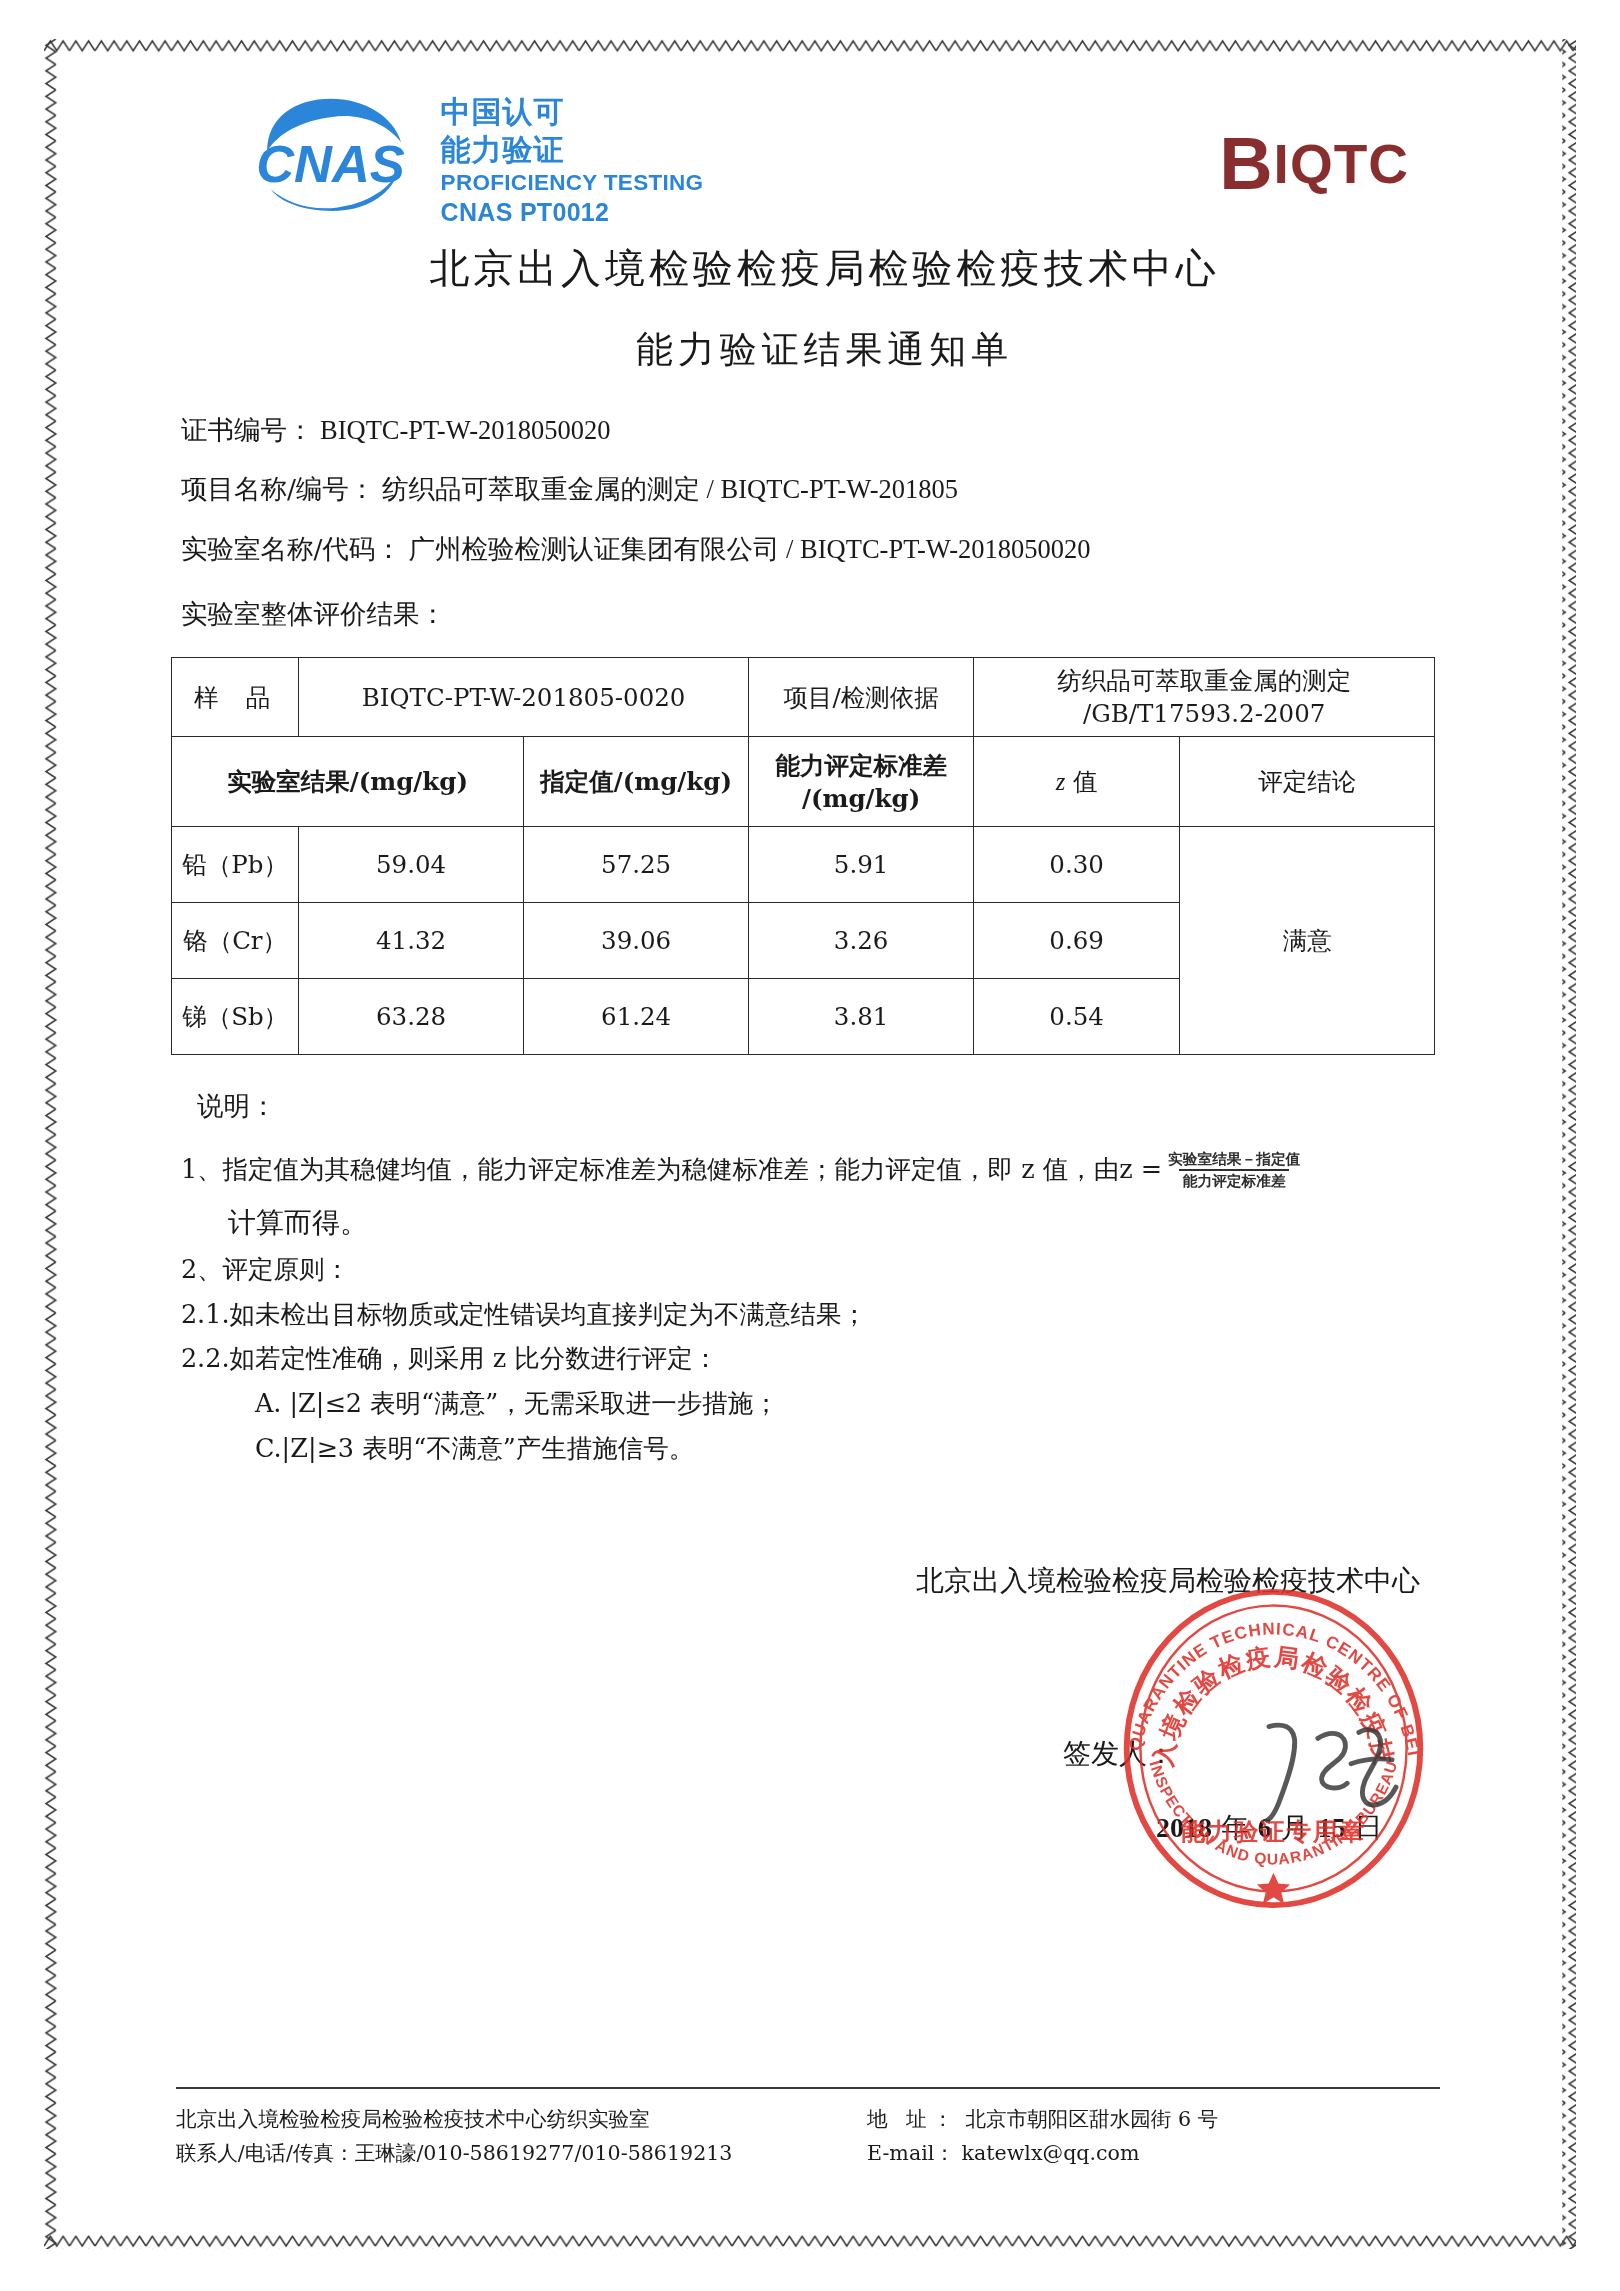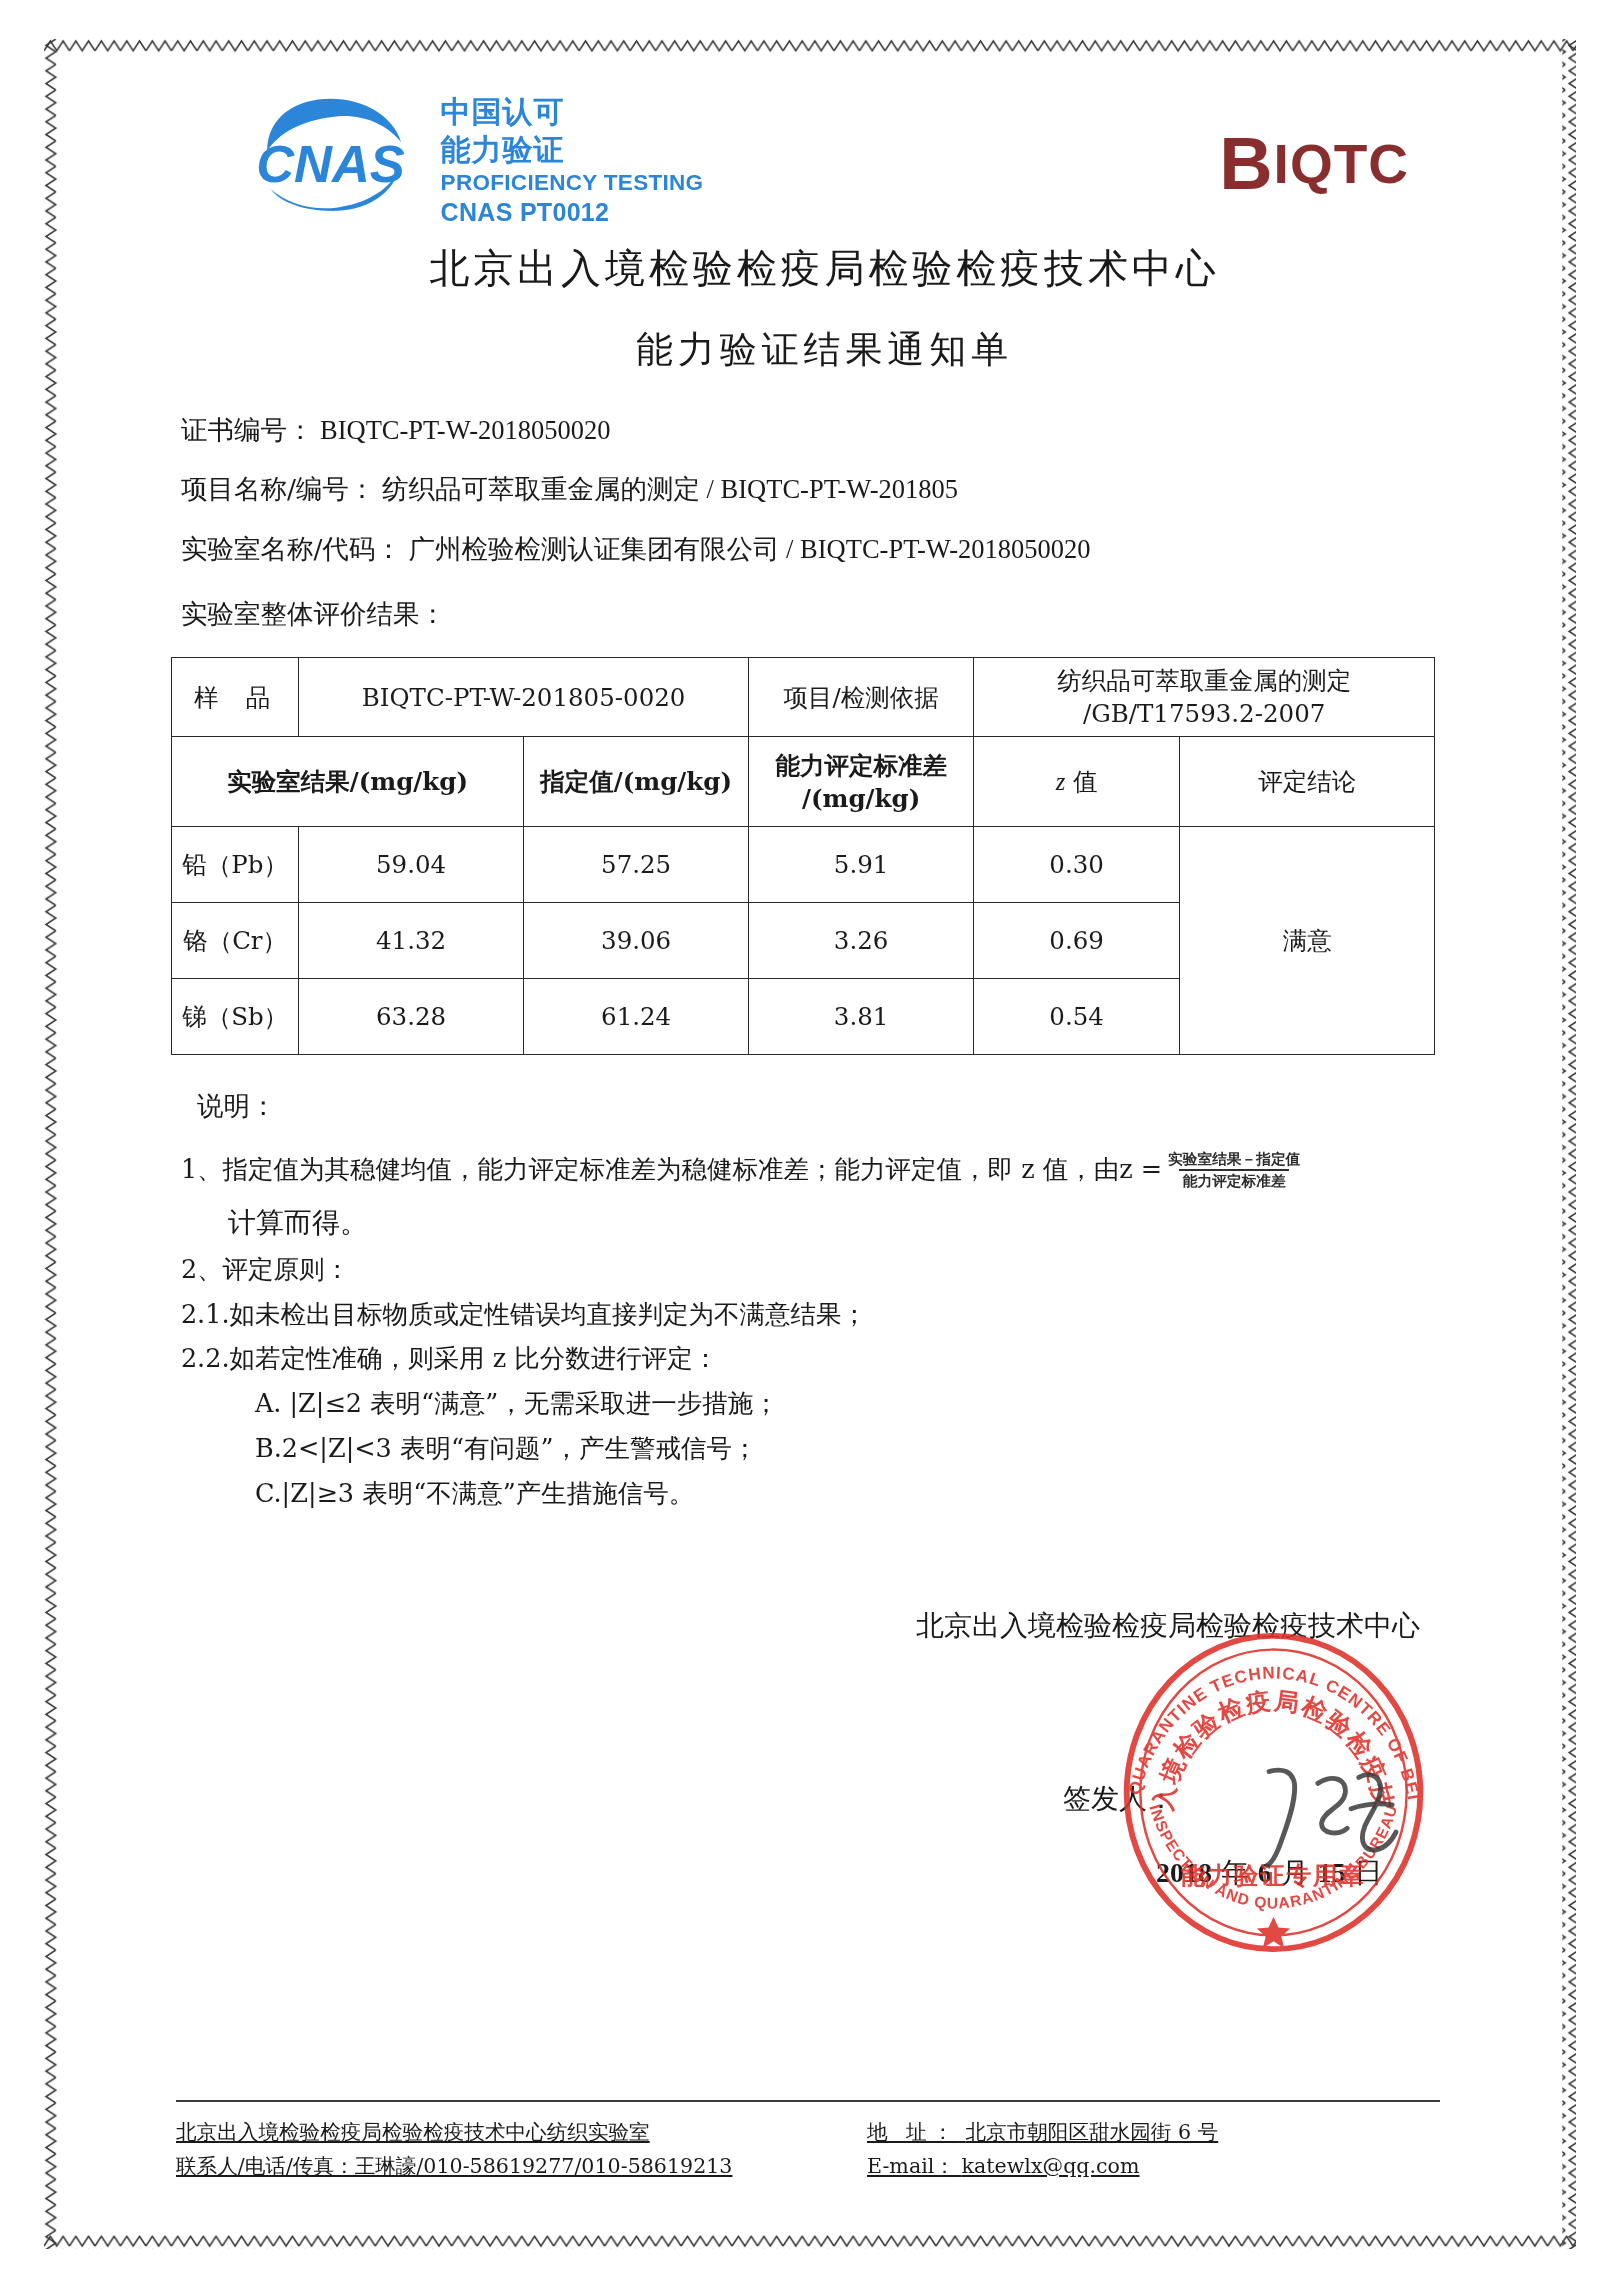--- a/index.html
+++ b/index.html
@@ -191,23 +191,22 @@
   .hand-sig {
     position: absolute;
     left: 1073px; top: 147px;
     width: 167px; height: 127px;
     opacity: 0.85;
   }
 
   
   .footer {
     position: absolute;
-    left: 176px; bottom: 108px;
+    left: 176px; bottom: 121px;
     width: 1264px;
-    text-decoration: underline;
   }
   .footer-rule {
     border-top: 2.9px solid #3a3a3a;
     margin-bottom: 13.7px;
   }
   .footer-cols {
     display: flex;
     font-family: "DejaVu Serif", serif;
     font-size: 20.6px;
     line-height: 1.65;
@@ -343,21 +342,20 @@
         <span class="num-line">实验室结果－指定值</span>
         <span class="den-line">能力评定标准差</span>
       </span>
     </div>
     <div class="note-cont">计算而得。</div>
 
     <div class="note-line">2、评定原则：</div>
     <div class="note-line">2.1.如未检出目标物质或定性错误均直接判定为不满意结果；</div>
     <div class="note-line">2.2.如若定性准确，则采用 z 比分数进行评定：</div>
     <div class="note-line note-indent">A. |Z|≤2 表明“满意”，无需采取进一步措施；</div>
-    <div class="note-line note-indent">B.2&lt;|Z|&lt;3 表明“有问题”，产生警戒信号；</div>
     <div class="note-line note-indent">C.|Z|≥3 表明“不满意”产生措施信号。</div>
   </div>
 
   <div class="sig-wrap">
     <div class="sig-org">北京出入境检验检疫局检验检疫技术中心</div>
     <div class="sig-person">签发人：</div>
     <div class="sig-date">
       <span>2018</span><span class="cn"> 年 </span><span>6</span><span class="cn"> 月 </span><span>15</span><span class="cn"> 日</span>
     </div>
 

